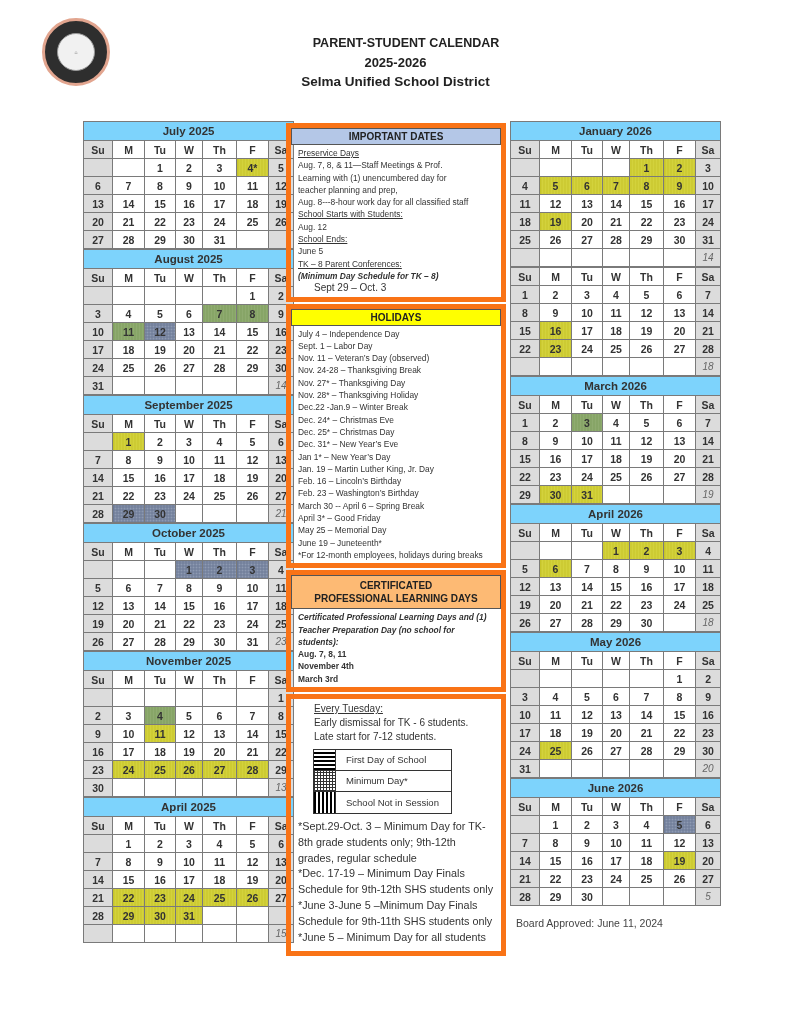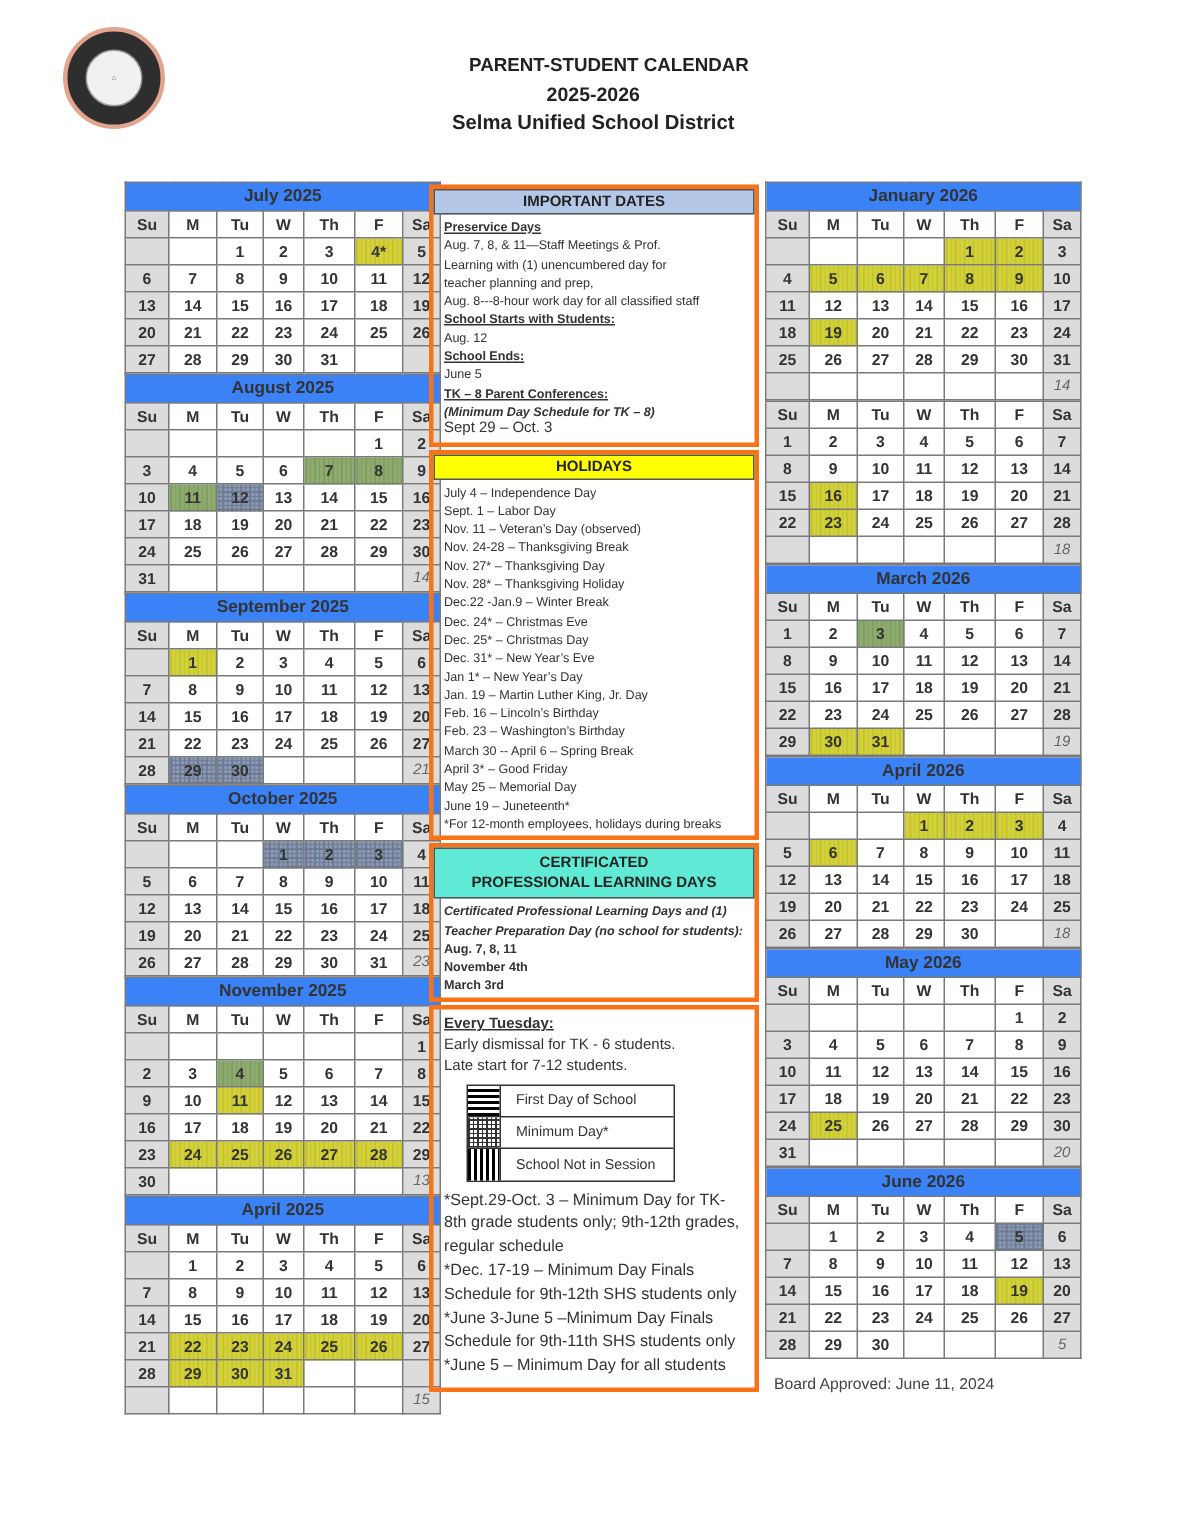--- a/index.html
+++ b/index.html
@@ -9,38 +9,38 @@
   .title { position: absolute; left: 0; width: 100%; top: 34px; text-align: center; font-weight: bold; font-size: 13px; line-height: 19px; font-family: "Liberation Sans", sans-serif; }
   .title div:nth-child(1){ font-size: 12.5px; margin-left: 21px; }
   .title div:nth-child(3){ font-size: 13.5px; }
 
   .col { position: absolute; top: 121px; }
   .col-left { left: 83px; width: 200px; }
   .col-right { left: 510px; width: 200px; }
   table.cal { border-collapse: collapse; width: 200px; table-layout: fixed; }
   table.cal td { border: 1px solid #7a7a7a; height: 18px; text-align: center; font-size: 10.5px; font-weight: bold; color: #333; padding: 0; }
   table.cal td.we { background: #dcdcdc; }
-  table.cal td.mh { background: #3b82f6; font-size: 11.5px; height: 19px; }
+  table.cal td.mh { background: #7dd3fc; font-size: 11.5px; height: 19px; }
   table.cal td.cnt { font-style: italic; font-weight: normal; color: #666; font-size: 10px; }
   td.hol { background: repeating-linear-gradient(90deg, #c6c42a 0 1px, #d3d23c 1px 3px) !important; }
   td.pd { background: repeating-linear-gradient(90deg, #7f9e5e 0 1px, #8fab70 1px 3px) !important; }
   td.min { background: repeating-linear-gradient(90deg, #6c7a96 0 1px, transparent 1px 3px), repeating-linear-gradient(0deg, #6c7a96 0 1px, #8e9ab2 1px 3px) !important; }
   col.c-su{width:29px} col.c-m{width:32px} col.c-tu{width:31px} col.c-w{width:27px} col.c-th{width:34px} col.c-f{width:32px} col.c-sa{width:25px}
 
   .mid { position: absolute; left: 286px; top: 123px; width: 220px; }
-  .box { border: 3px solid #f97316; margin-bottom: 2px; }
+  .box { border: 5px solid #f97316; margin-bottom: 2px; }
   .hdr { text-align: center; font-weight: bold; font-size: 10px; padding: 2px 0; border: 1px solid #555; }
   .hdr-blue { background: #b4c7e7; }
   .hdr-yellow { background: #ffff00; }
-  .hdr-green { background: #5eead4; line-height: 13px; padding: 3px 0; }
+  .hdr-green { background: #fdba74; line-height: 13px; padding: 3px 0; }
   .txt { font-size: 8.4px; line-height: 12.3px; padding: 2px 7px; color: #333; }
-  .txt .u { font-weight: bold; text-decoration: underline; }
+  .txt .u { font-weight: normal; text-decoration: underline; }
   .txt .bi { font-weight: bold; font-style: italic; }
   .txt .b { font-weight: bold; }
-  .big { font-size: 10px; }
+  .big { font-size: 10px; margin-left: 16px; }
   .legend { margin: 3px 0 3px 22px; border: 1px solid #333; width: 139px; }
   .lg-row { display: flex; height: 21px; border-bottom: 1px solid #333; align-items: center; }
   .lg-row:last-child { border-bottom: none; }
   .lg-sw { width: 22px; height: 100%; border-right: 1px solid #333; }
   .sw-first { background: repeating-linear-gradient(0deg, #000 0 2px, #fff 2px 4px); }
   .sw-noschool { background: repeating-linear-gradient(90deg, #000 0 2px, #fff 2px 4px); }
   .sw-min { background: repeating-linear-gradient(90deg, #333 0 1px, transparent 1px 3px), repeating-linear-gradient(0deg, #333 0 1px, #fff 1px 3px); }
   .lg-lbl { font-size: 9.5px; padding-left: 10px; color: #333; }
   .notes { font-size: 10.8px; line-height: 15.8px; padding: 2px 7px 6px; color: #333; }
   .board { position: absolute; left: 516px; top: 917px; font-size: 10.5px; color: #444; }

